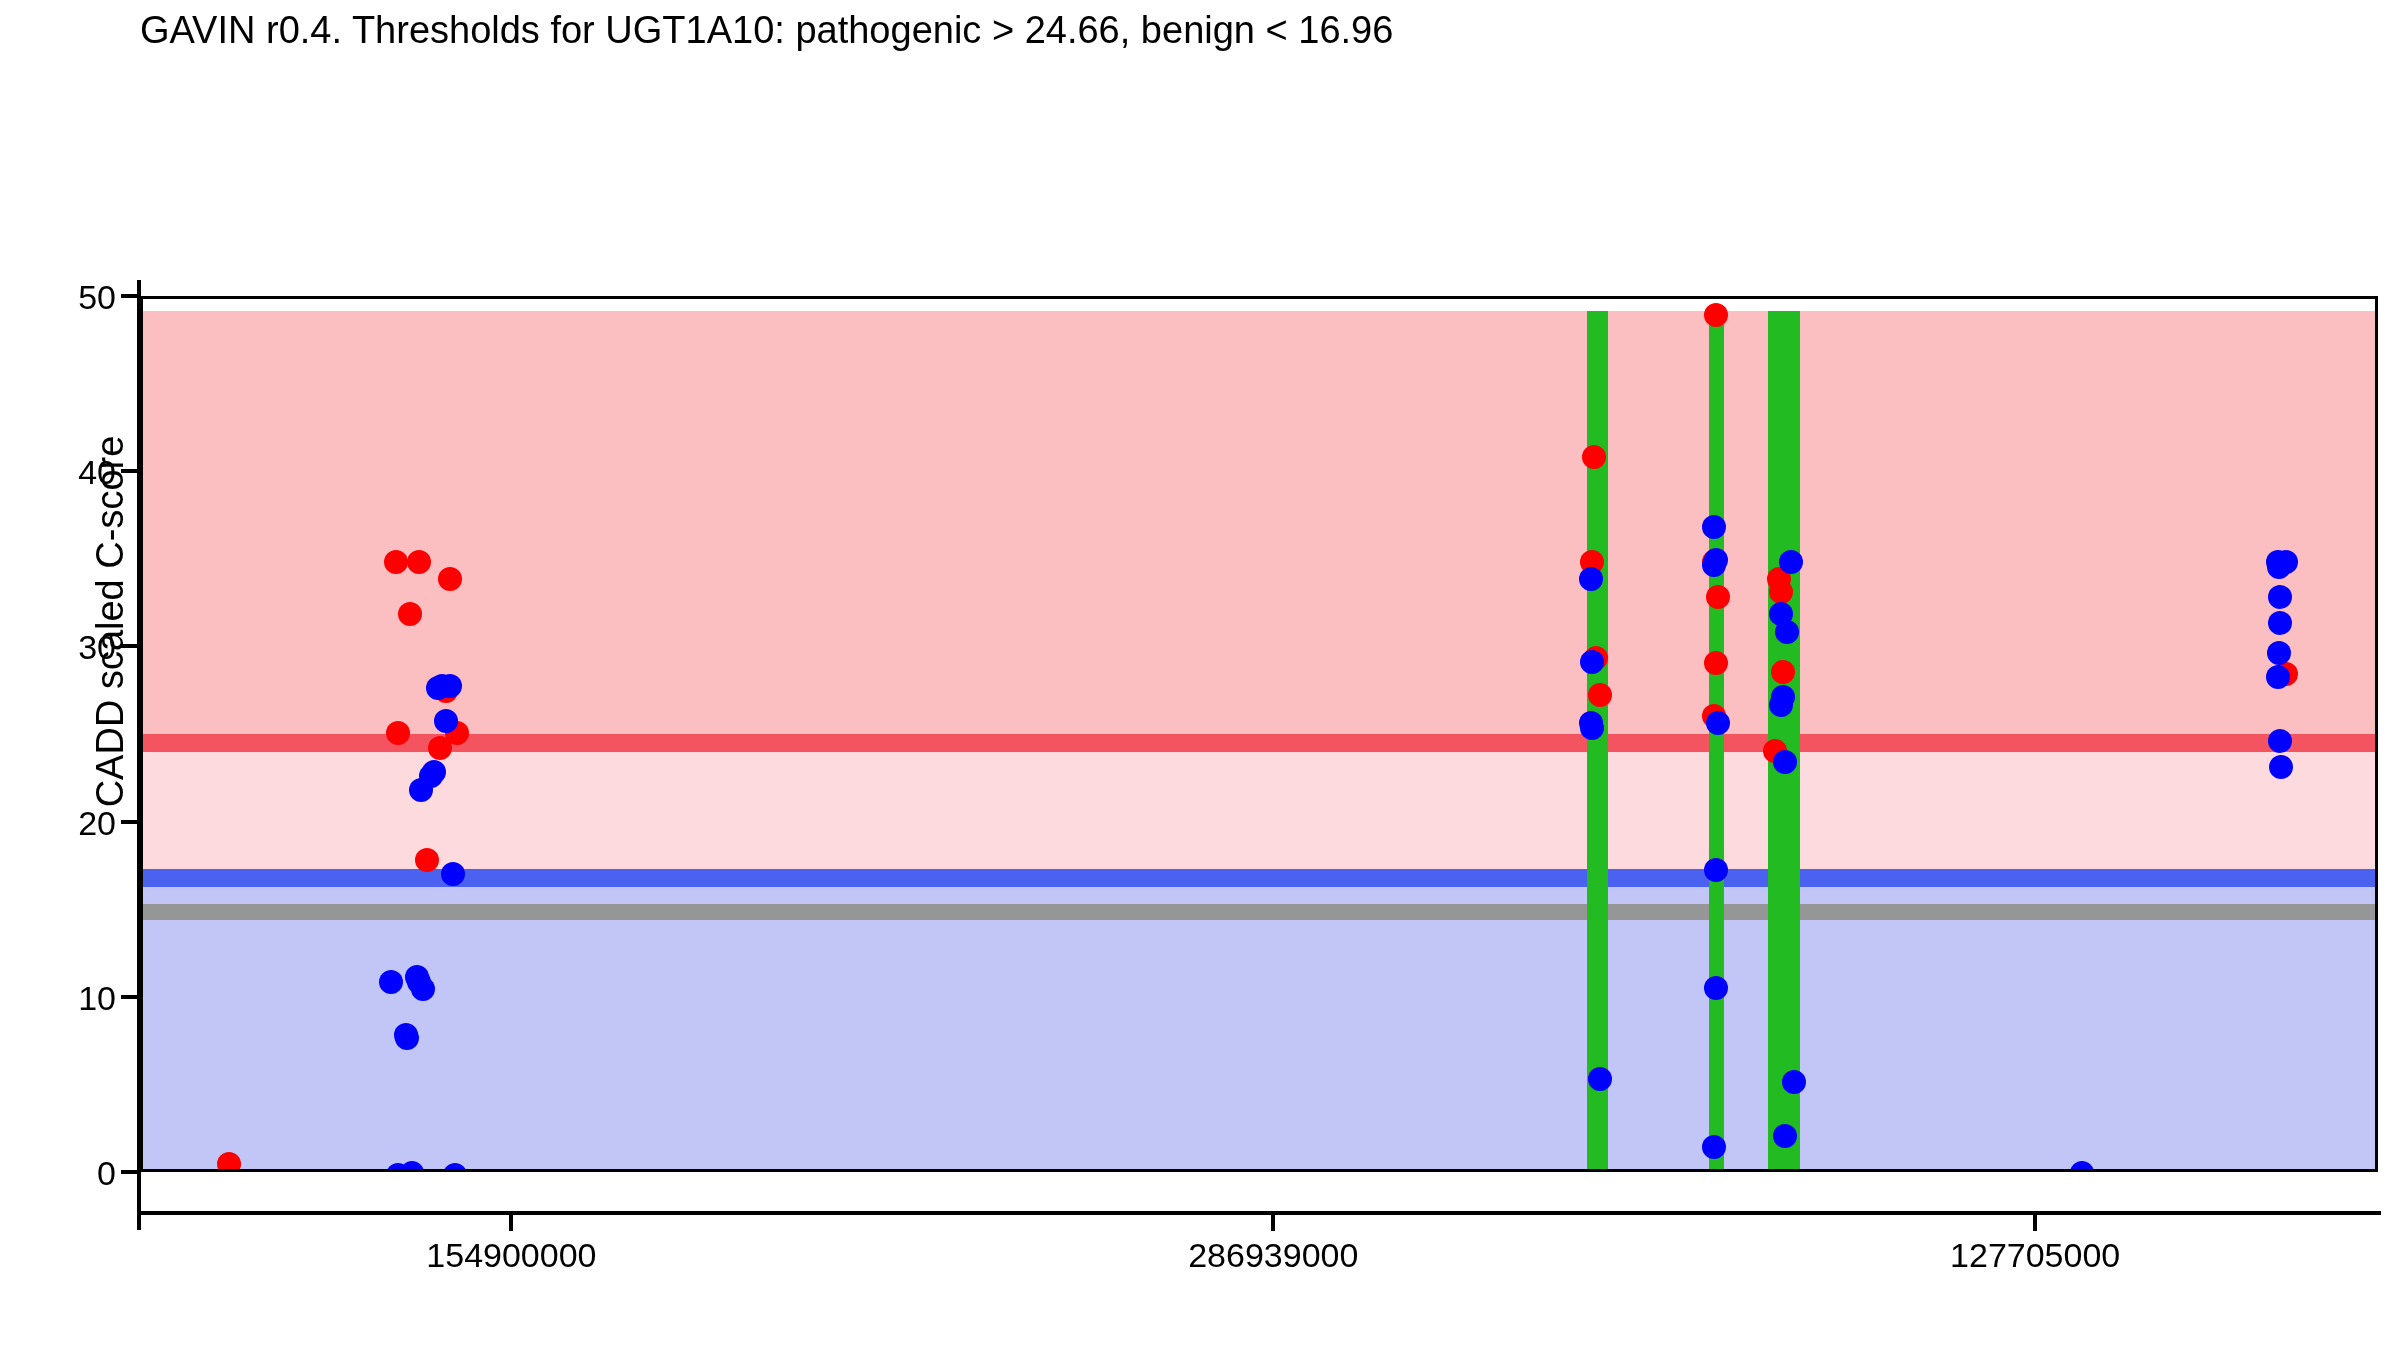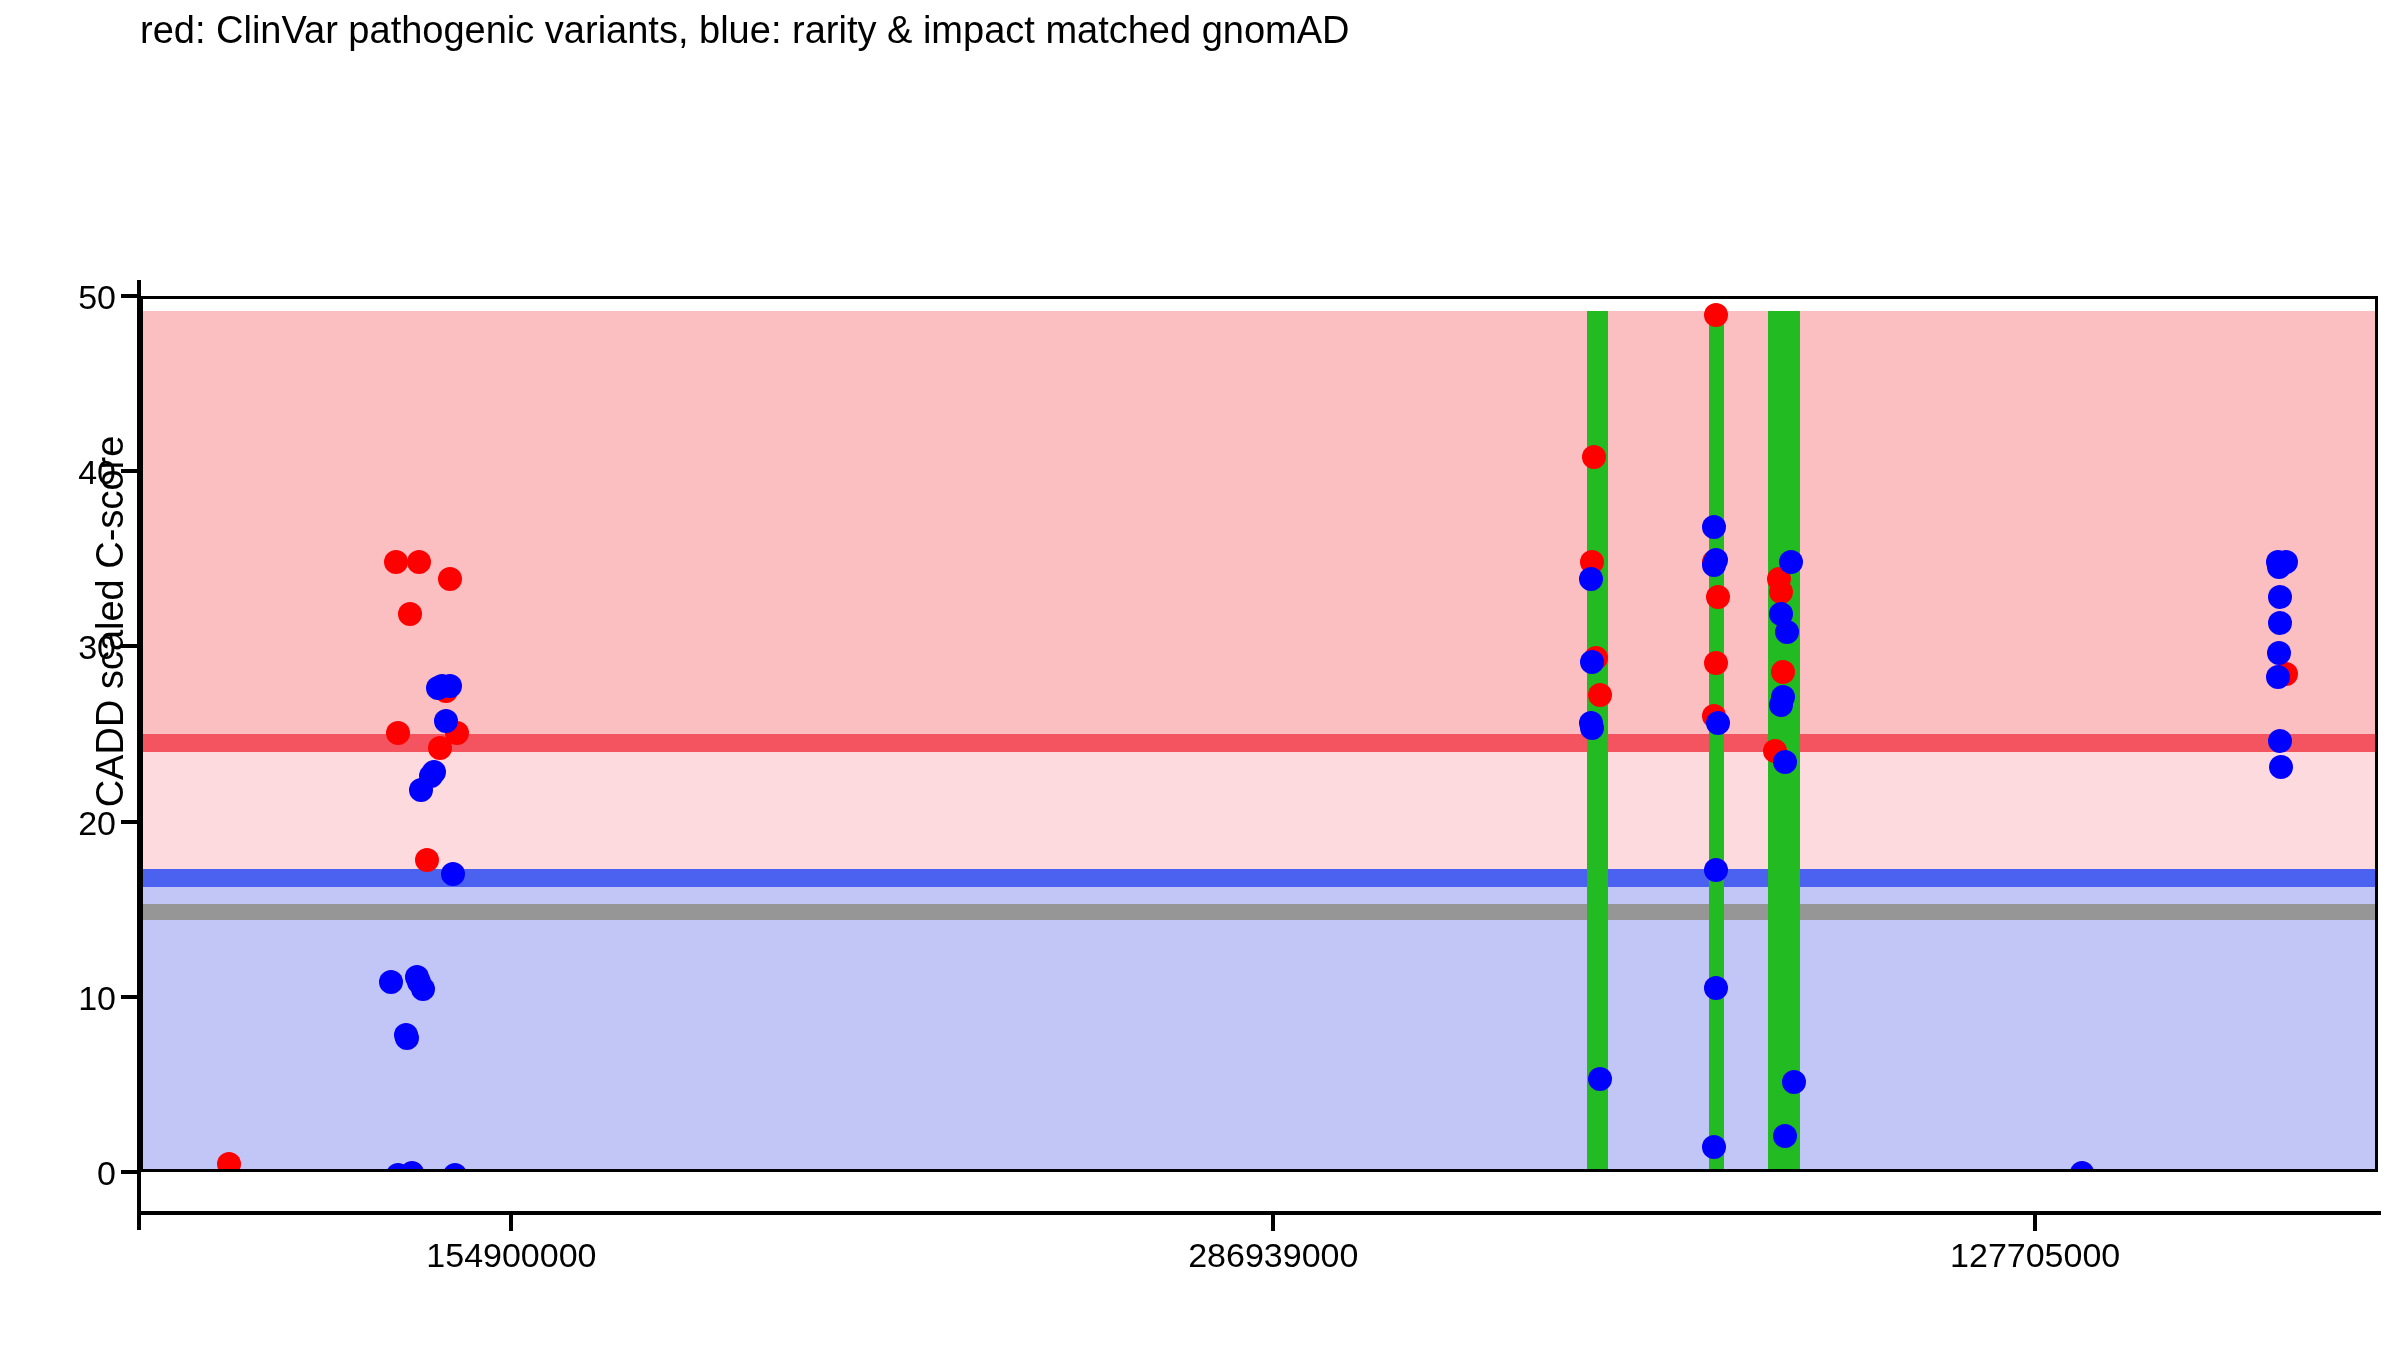--- a/index.html
+++ b/index.html
@@ -41,21 +41,21 @@
                 text-align:center;font-size:38px;color:#000;}
   #x-axis-title{position:absolute;left:0;top:1288px;width:2400px;
                 text-align:center;font-size:38px;color:#000;}
 </style>
 </head>
 <body>
 
 <div id="root">
 
   <div id="title-block">
-    <div class="title-line">red: ClinVar pathogenic variants, blue: rarity &amp; impact matched gnomAD</div>
+    <div class="title-line">GAVIN r0.4. Thresholds for UGT1A10: pathogenic &gt; 24.66, benign &lt; 16.96</div>
   </div>
 
   <div id="plot-panel">
     <div id="plot-inner">
         <div class="band" style="top: 12.264px; height: 431.693px; background: rgb(251, 191, 194);"></div>
         <div class="band" style="top: 443.957px; height: 134.904px; background: rgb(253, 218, 221);"></div>
         <div class="band" style="top: 578.861px; height: 297.139px; background: rgb(194, 198, 247);"></div>
         <div class="thr-line" style="top: 434.957px; height: 18px; background: rgb(244, 84, 95);"></div>
         <div class="thr-line" style="top: 569.861px; height: 18px; background: rgb(74, 98, 239);"></div>
         <div class="thr-line" style="top: 605.2px; height: 16px; background: rgb(150, 150, 150);"></div>

